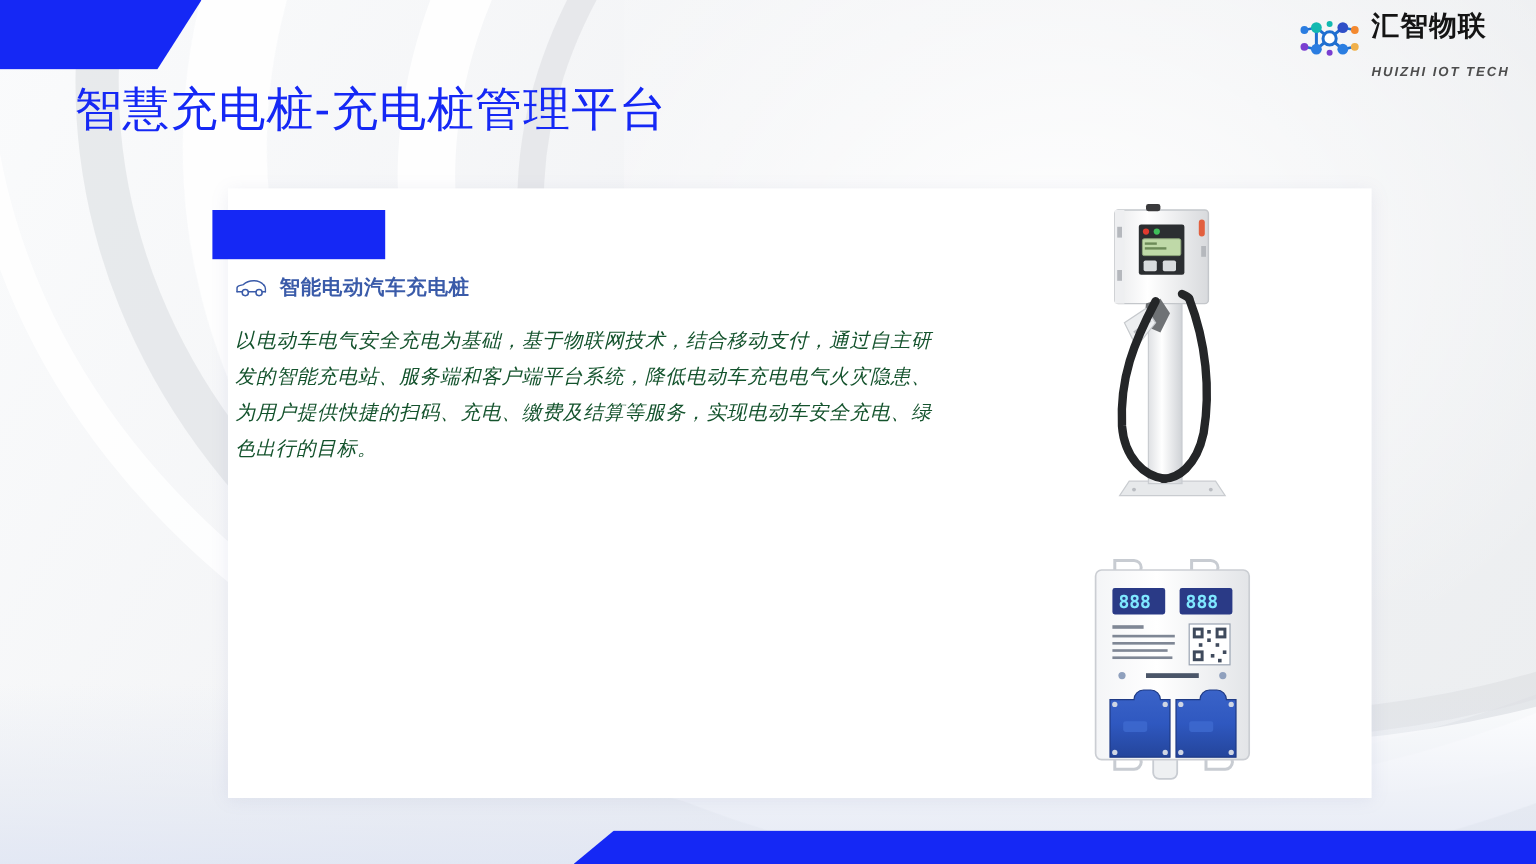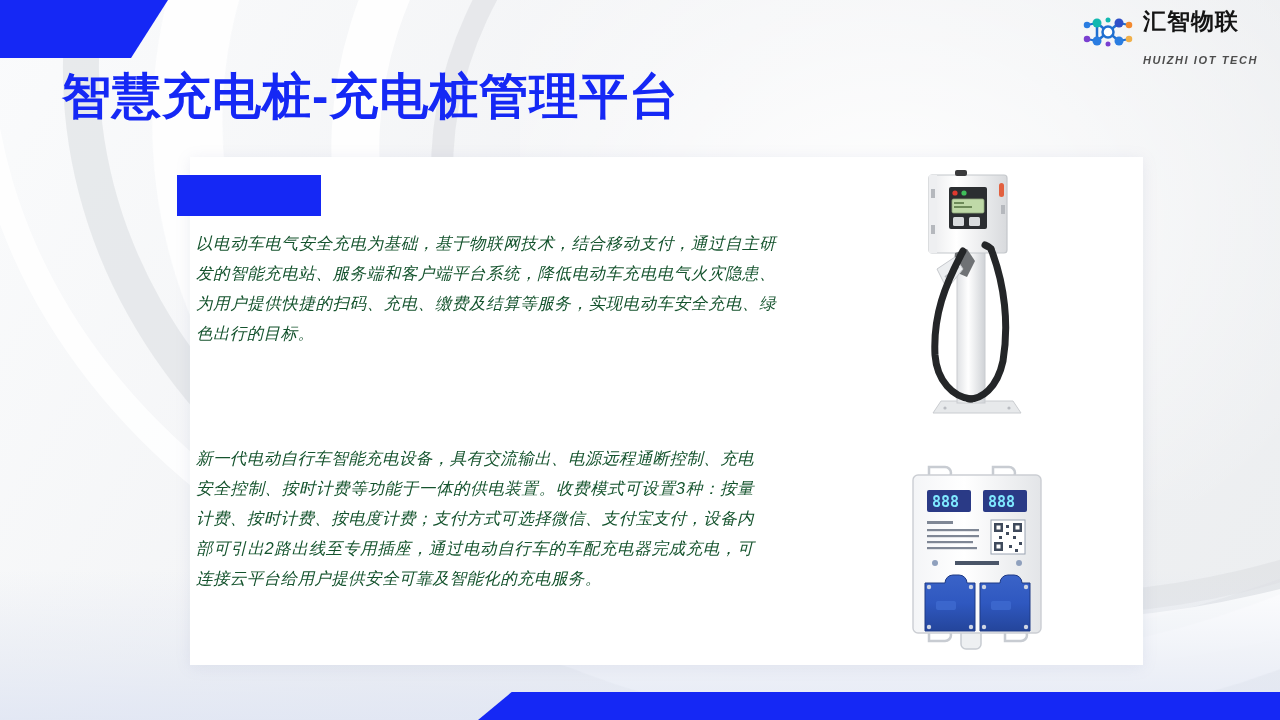--- a/index.html
+++ b/index.html
@@ -92,22 +92,22 @@
     left: 478px; bottom: 0;
     width: 802px; height: 28px;
     background: var(--accent, #1528f5);
     clip-path: polygon(4.2% 0, 100% 0, 100% 100%, 0 100%);
   }
 
   
   .header-title {
     position: absolute;
     left: 62px; top: 64px;
-    font-size: 49px;
-    font-weight: bold;
+    font-size: 39px;
+    font-weight: normal;
     letter-spacing: 1px;
     color: #1528f5;
     white-space: nowrap;
   }
   .header-sub {
     position: absolute;
     left: 84px; top: 126px;
     font-size: 19px;
     letter-spacing: 9px;
     color: #9aa8c4;
@@ -236,25 +236,34 @@
     <div class="logo-text">
       <div class="logo-cn">汇智物联</div>
       <div class="logo-en">HUIZHI IOT TECH</div>
     </div>
   </div>
 
   <div class="card"></div>
   <div class="card-tag"></div>
 
   <div class="section sec-1">
+    <div class="sec-head">
+      <svg width="26" height="18" viewBox="0 0 34 22">
+        <path d="M2 15 L2 11 C2 9.5 3 8.8 4.6 8.4 L9 7.3 C12 4.2 15.5 3 20 3 C25 3 28.5 4.6 31 7.6" fill="none" stroke="#3a5ba9" stroke-width="1.6" stroke-linecap="round" stroke-linejoin="round"></path>
+        <path d="M31 7.6 C32.6 9 33 10.4 33 12 L33 15" fill="none" stroke="#3a5ba9" stroke-width="1.6" stroke-linecap="round"></path>
+        <path d="M2 15 L8 15 M14 15 L23 15 M29 15 L33 15" fill="none" stroke="#3a5ba9" stroke-width="1.6" stroke-linecap="round"></path>
+        <circle cx="11" cy="16" r="3.4" fill="none" stroke="#3a5ba9" stroke-width="1.6"></circle>
+        <circle cx="26" cy="16" r="3.4" fill="none" stroke="#3a5ba9" stroke-width="1.6"></circle>
+      </svg>
+      <span>智能电动汽车充电桩</span>
+    </div>
     <div class="sec-body">以电动车电气安全充电为基础，基于物联网技术，结合移动支付，通过自主研发的智能充电站、服务端和客户端平台系统，降低电动车充电电气火灾隐患、为用户提供快捷的扫码、充电、缴费及结算等服务，实现电动车安全充电、绿色出行的目标。</div>
   </div>
 
   <div class="section sec-2">
-    <div class="sec-body">新一代电动自行车智能充电设备，具有交流输出、电源远程通断控制、充电安全控制、按时计费等功能于一体的供电装置。收费模式可设置3种：按量计费、按时计费、按电度计费；支付方式可选择微信、支付宝支付，设备内部可引出2路出线至专用插座，通过电动自行车的车配充电器完成充电，可连接云平台给用户提供安全可靠及智能化的充电服务。</div>
   </div>
 
   <div class="product p1">
     <svg viewBox="0 0 180 255">
       <defs>
         <linearGradient id="mw" x1="0" y1="0" x2="1" y2="0">
           <stop offset="0" stop-color="#e9eaec"></stop>
           <stop offset=".35" stop-color="#ffffff"></stop>
           <stop offset="1" stop-color="#d8dadd"></stop>
         </linearGradient>

